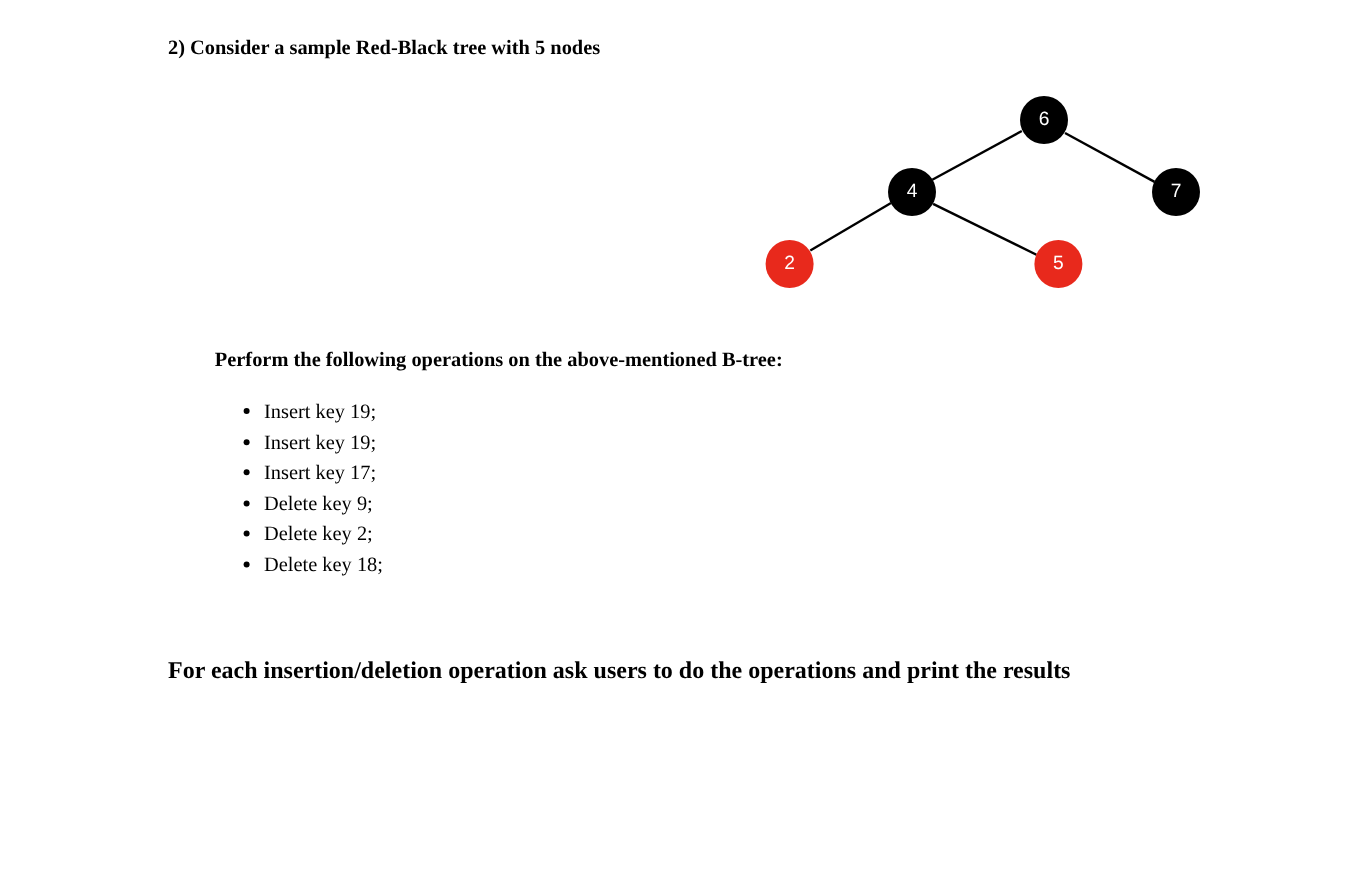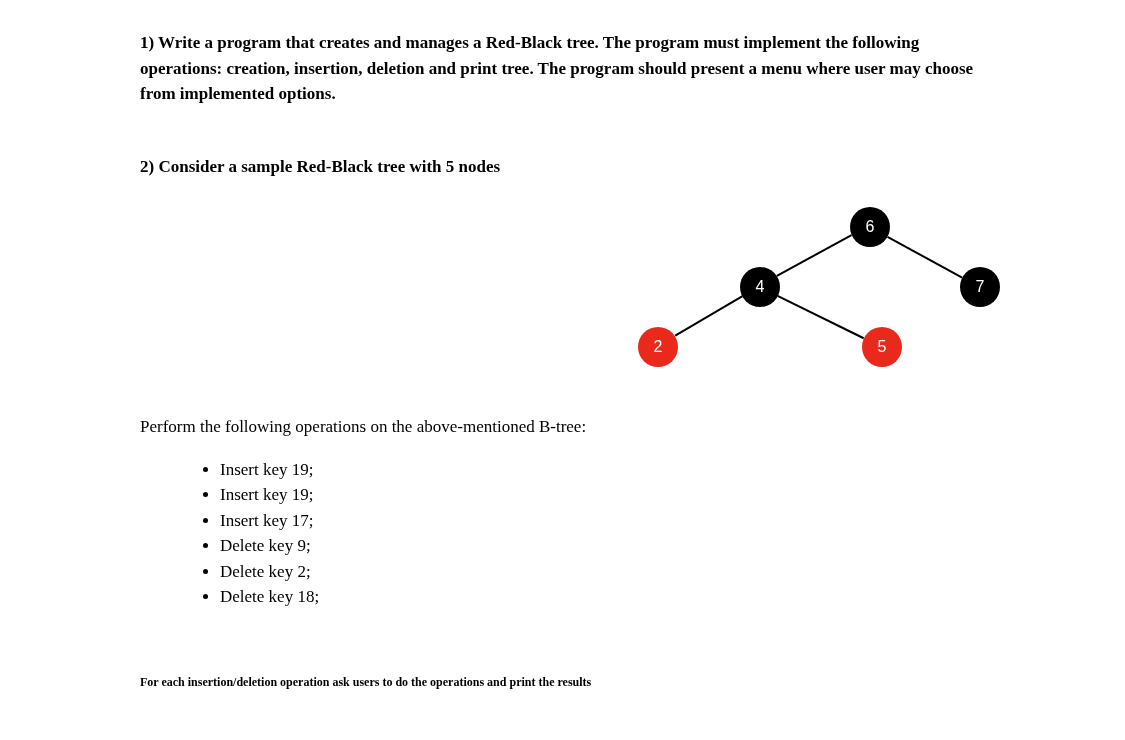--- a/index.html
+++ b/index.html
@@ -49,42 +49,42 @@
     }
     .black-node { background: #000000; }
     .red-node { background: #e8291c; }
     .edge {
       position: absolute;
       background: #000000;
       height: 2px;
       transform-origin: 0 0;
     }
     .q2-perform {
-      font-weight: normal;
+      font-weight: bold;
       font-size: 17px;
       margin-bottom: 20px;
+      margin-left: 39px;
     }
     .ops-list {
       font-size: 17px;
       list-style-type: disc;
       padding-left: 80px;
       line-height: 1.5;
       margin-bottom: 65px;
     }
     .final-line {
       font-weight: bold;
-      font-size: 12px;
+      font-size: 20px;
     }
   </style>
 </head>
 <body>
 
 <div class="content">
 
-  <p class="q1">1) Write a program that creates and manages a Red-Black tree. The program must implement the following operations: creation, insertion, deletion and print tree. The program should present a menu where user may choose from implemented options.</p>
 
   <p class="q2-heading">2) Consider a sample Red-Black tree with 5 nodes</p>
 
   <div class="tree-container" id="tree-container">
       <div class="edge" style="left: 712.442px; top: 39.577px; width: 85.2996px; transform: rotate(151.39deg);"></div>
       <div class="edge" style="left: 747.558px; top: 39.577px; width: 85.2996px; transform: rotate(28.6105deg);"></div>
       <div class="edge" style="left: 602.761px; top: 100.14px; width: 78.3385px; transform: rotate(149.534deg);"></div>
       <div class="edge" style="left: 637.947px; top: 98.8264px; width: 95.9559px; transform: rotate(26.1881deg);"></div>
       <div class="node black-node" style="left: 710px; top: 10px;">6</div>
       <div class="node black-node" style="left: 600px; top: 70px;">4</div>

